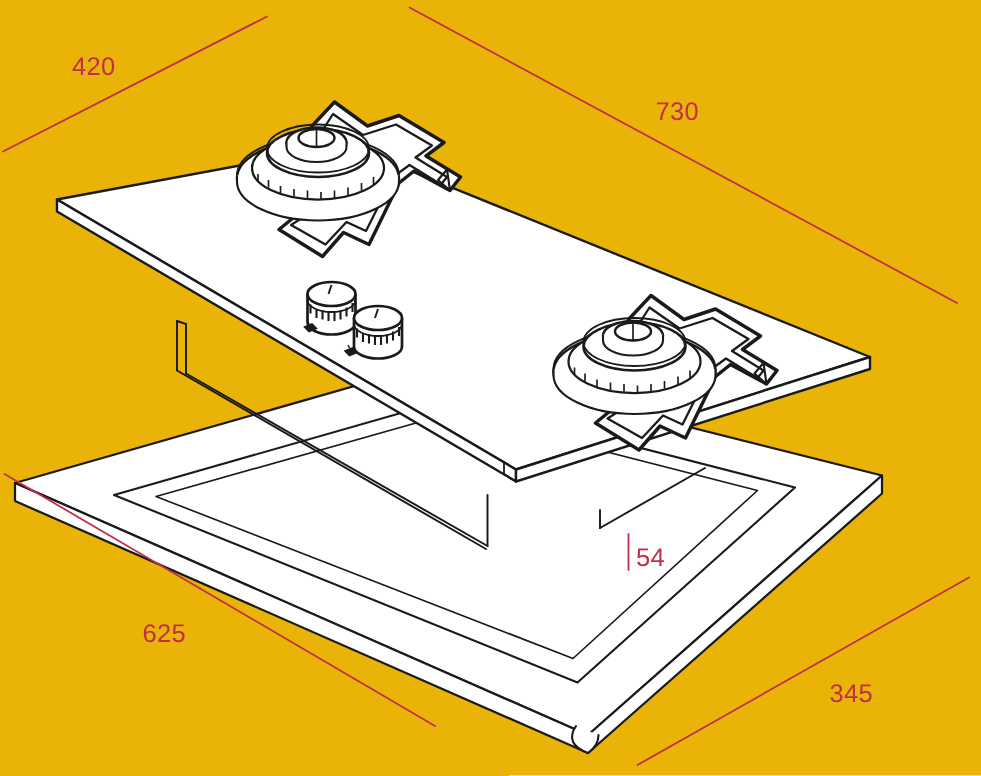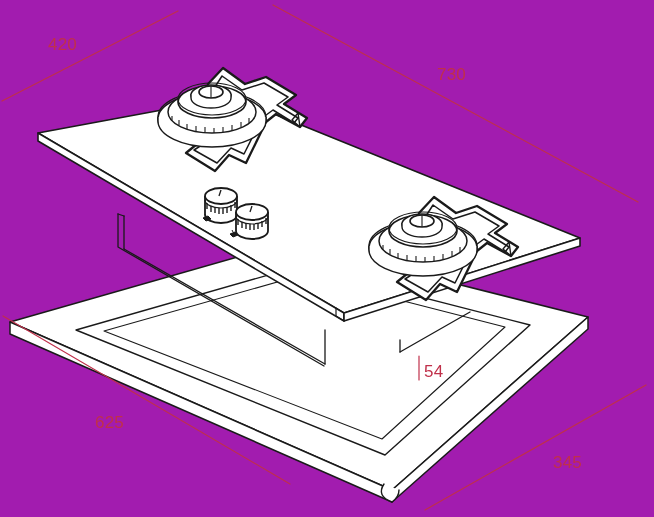--- a/index.html
+++ b/index.html
@@ -7,21 +7,21 @@
     padding: 0;
     background: #ffffff;
   }
   body {
     font-family: "Liberation Sans", sans-serif;
   }
   #drawing-root {
     position: relative;
     width: 654px;
     height: 517px;
-    background: #a21caf;
+    background: #eab308;
     overflow: hidden;
   }
   #drawing-svg {
     position: absolute;
     left: 0;
     top: 0;
     width: 654px;
     height: 517px;
     display: block;
   }

